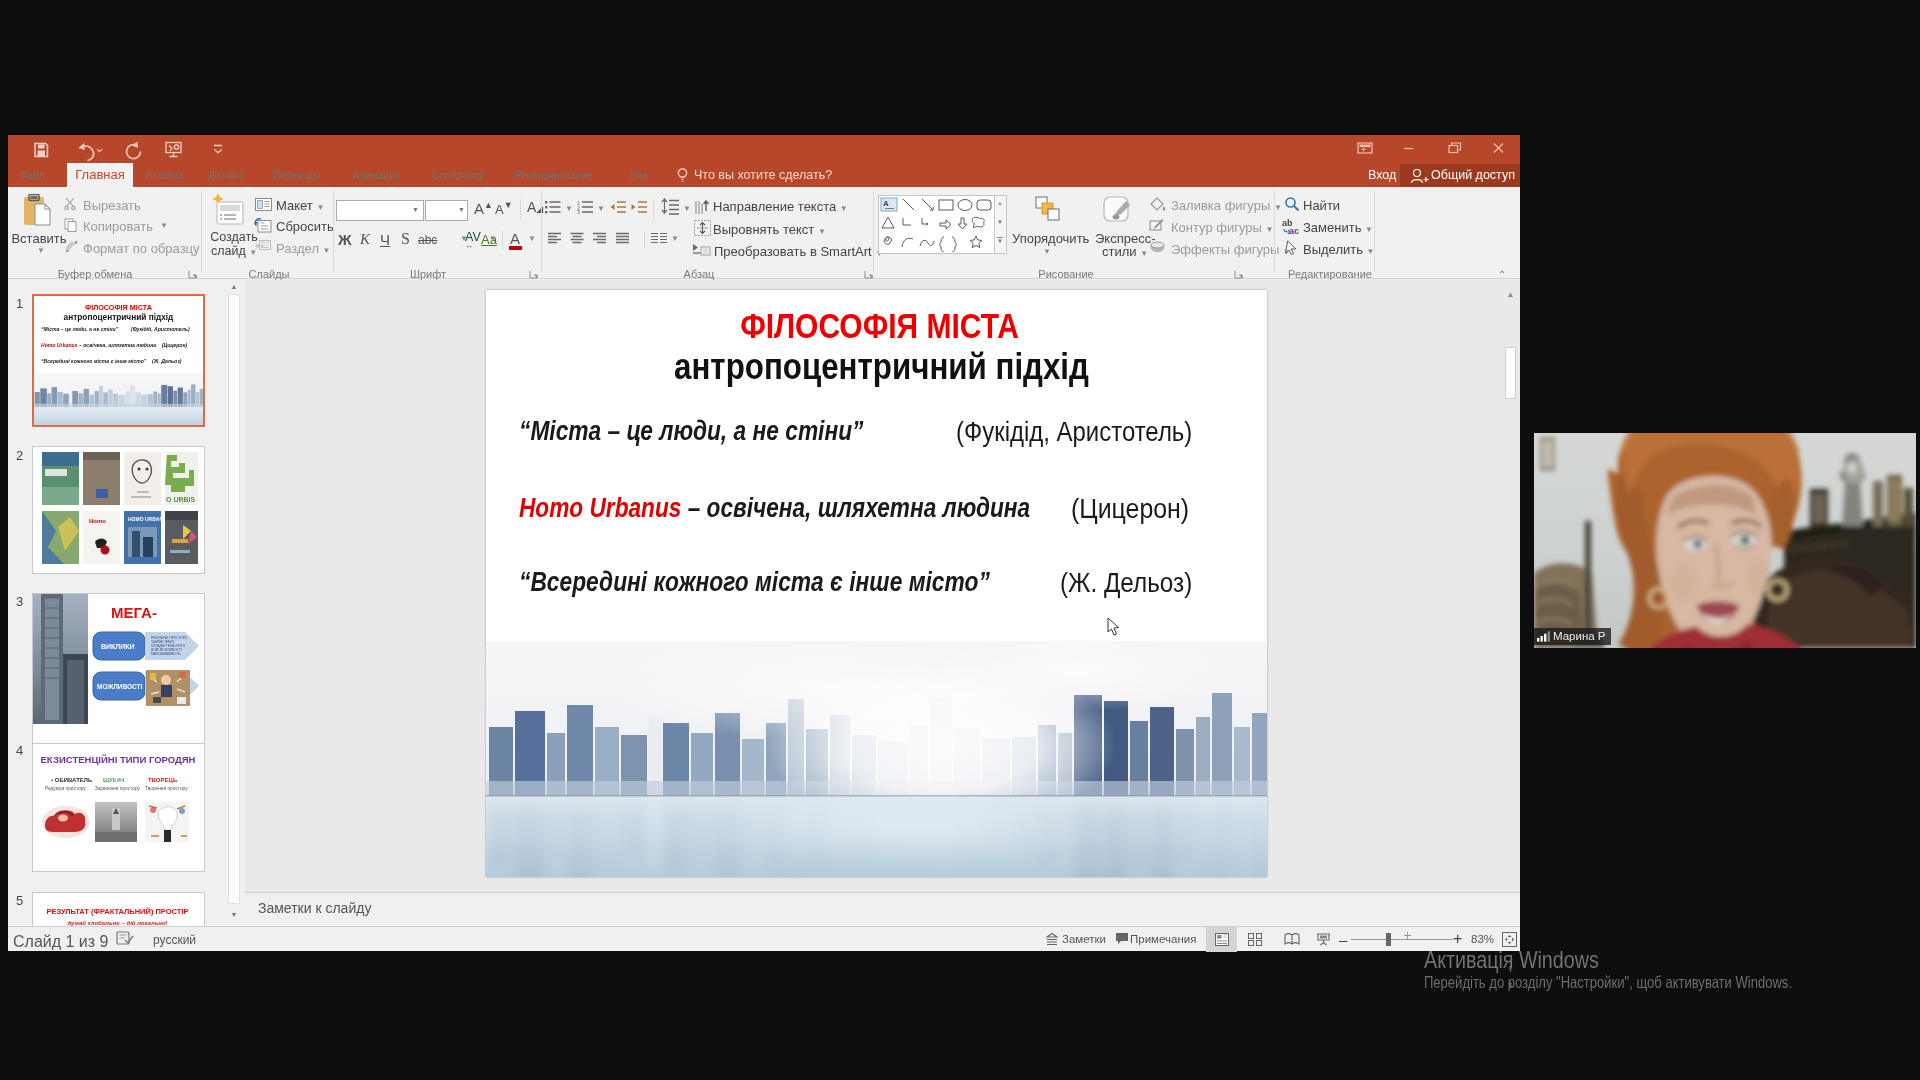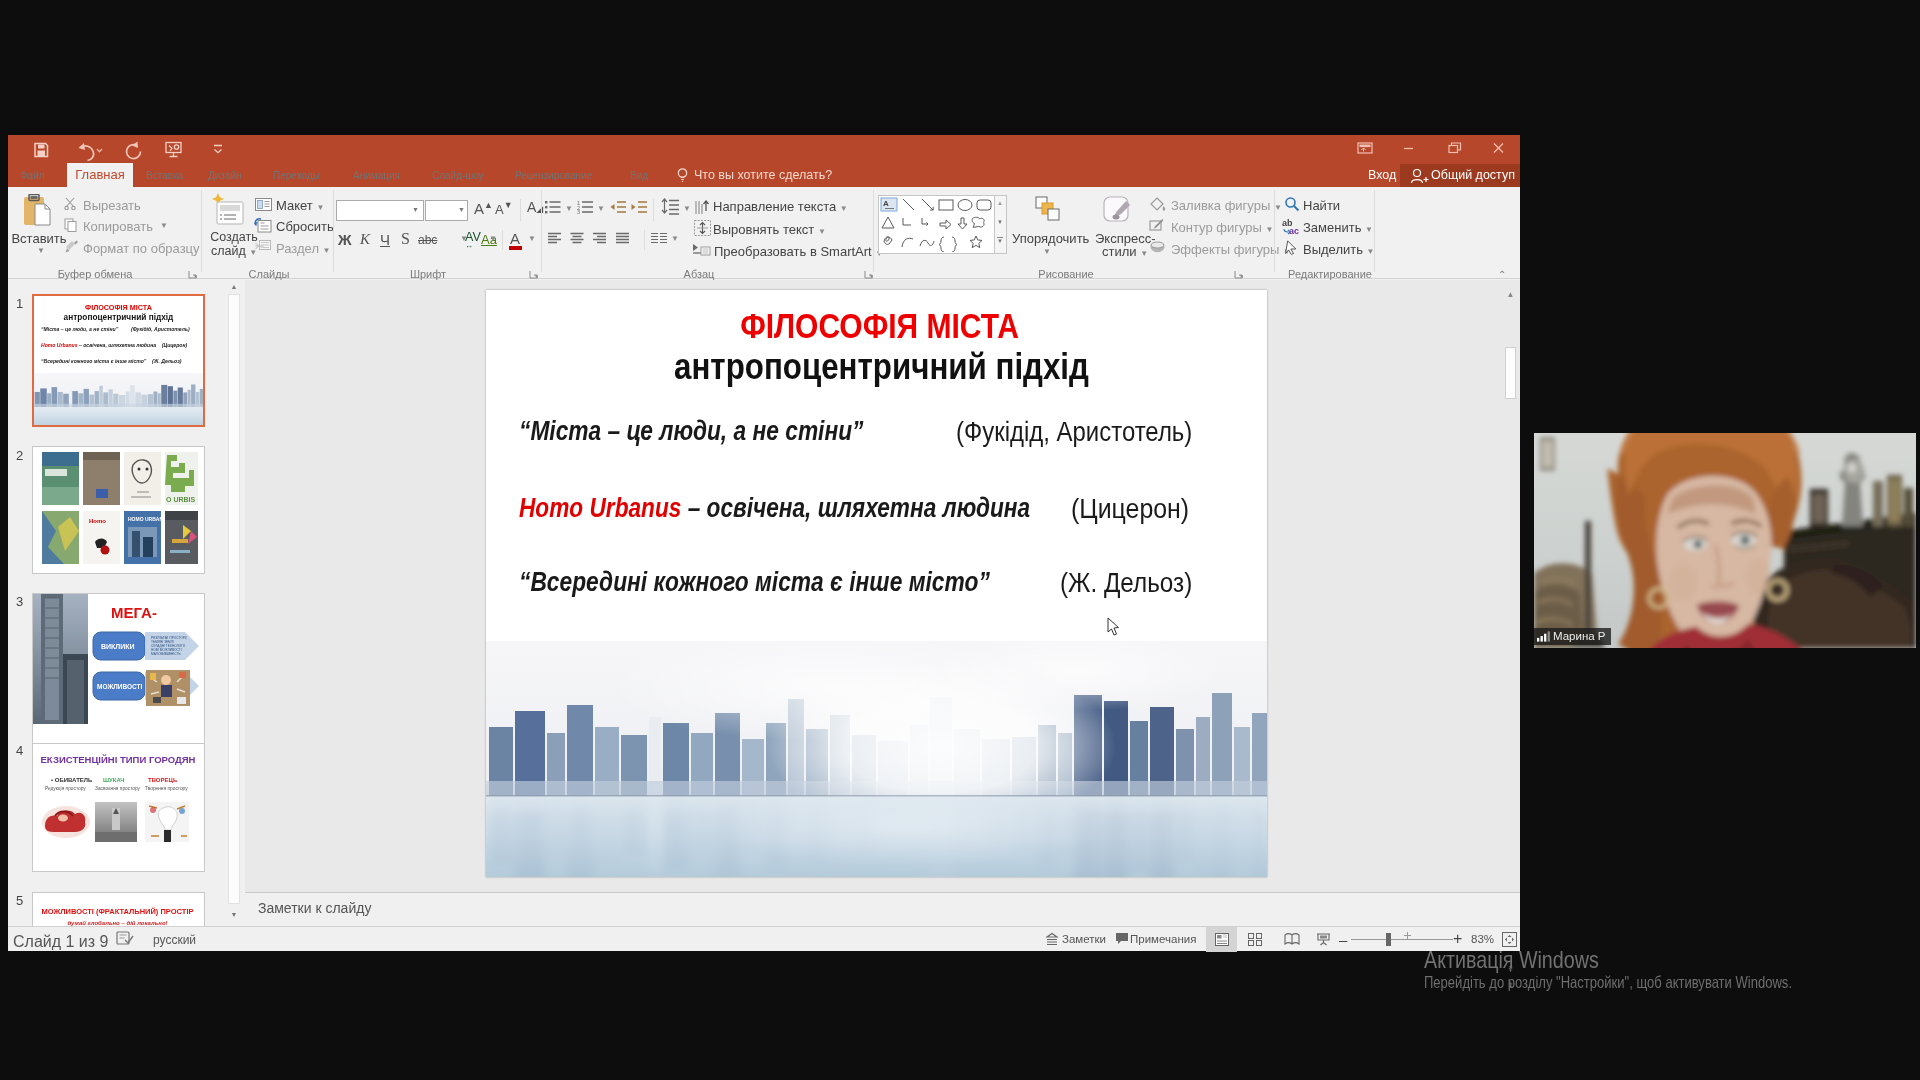--- a/index.html
+++ b/index.html
@@ -529,21 +529,21 @@
           <defs>
               <linearGradient id="g4" x1="0" y1="0" x2="0" y2="1">
             <stop offset="0" stop-color="#c2c2c2"></stop>
                 <stop offset="1" stop-color="#707070"></stop>
           </linearGradient>
             </defs>
         </svg>
       </div>
 
       <div class="thumb" style="top:612px;height:34px;border-bottom:none;overflow:hidden;">
-        <div class="abs" style="left:0;top:14px;width:169px;text-align:center;font-size:7.5px;font-weight:bold;color:#e01010;">МОЖЛИВОСТІ (ФРАКТАЛЬНИЙ) ПРОСТІР</div>
+        <div class="abs" style="left:0;top:14px;width:169px;text-align:center;font-size:7.5px;font-weight:bold;color:#e01010;">РЕЗУЛЬТАТ (ФРАКТАЛЬНИЙ) ПРОСТІР</div>
         <div class="abs" style="left:0;top:27px;width:169px;text-align:center;font-size:6px;font-weight:bold;font-style:italic;color:#d02020;">думай глобально – дій локально!</div>
       </div>
     </div>
     <div id="paneScroll">
       <div class="abs" style="left:0;top:0;width:14px;height:14px;background:#f0f0f0;color:#777;font-size:7px;text-align:center;line-height:14px;">▲</div>
       <div class="abs" style="left:1px;top:14px;width:12px;height:610px;background:#fcfcfc;border:1px solid #e2e2e2;"></div>
       <div class="abs" style="left:0;top:628px;width:14px;height:14px;background:#f0f0f0;color:#777;font-size:7px;text-align:center;line-height:14px;">▼</div>
     </div>
     <div id="editarea">
 

